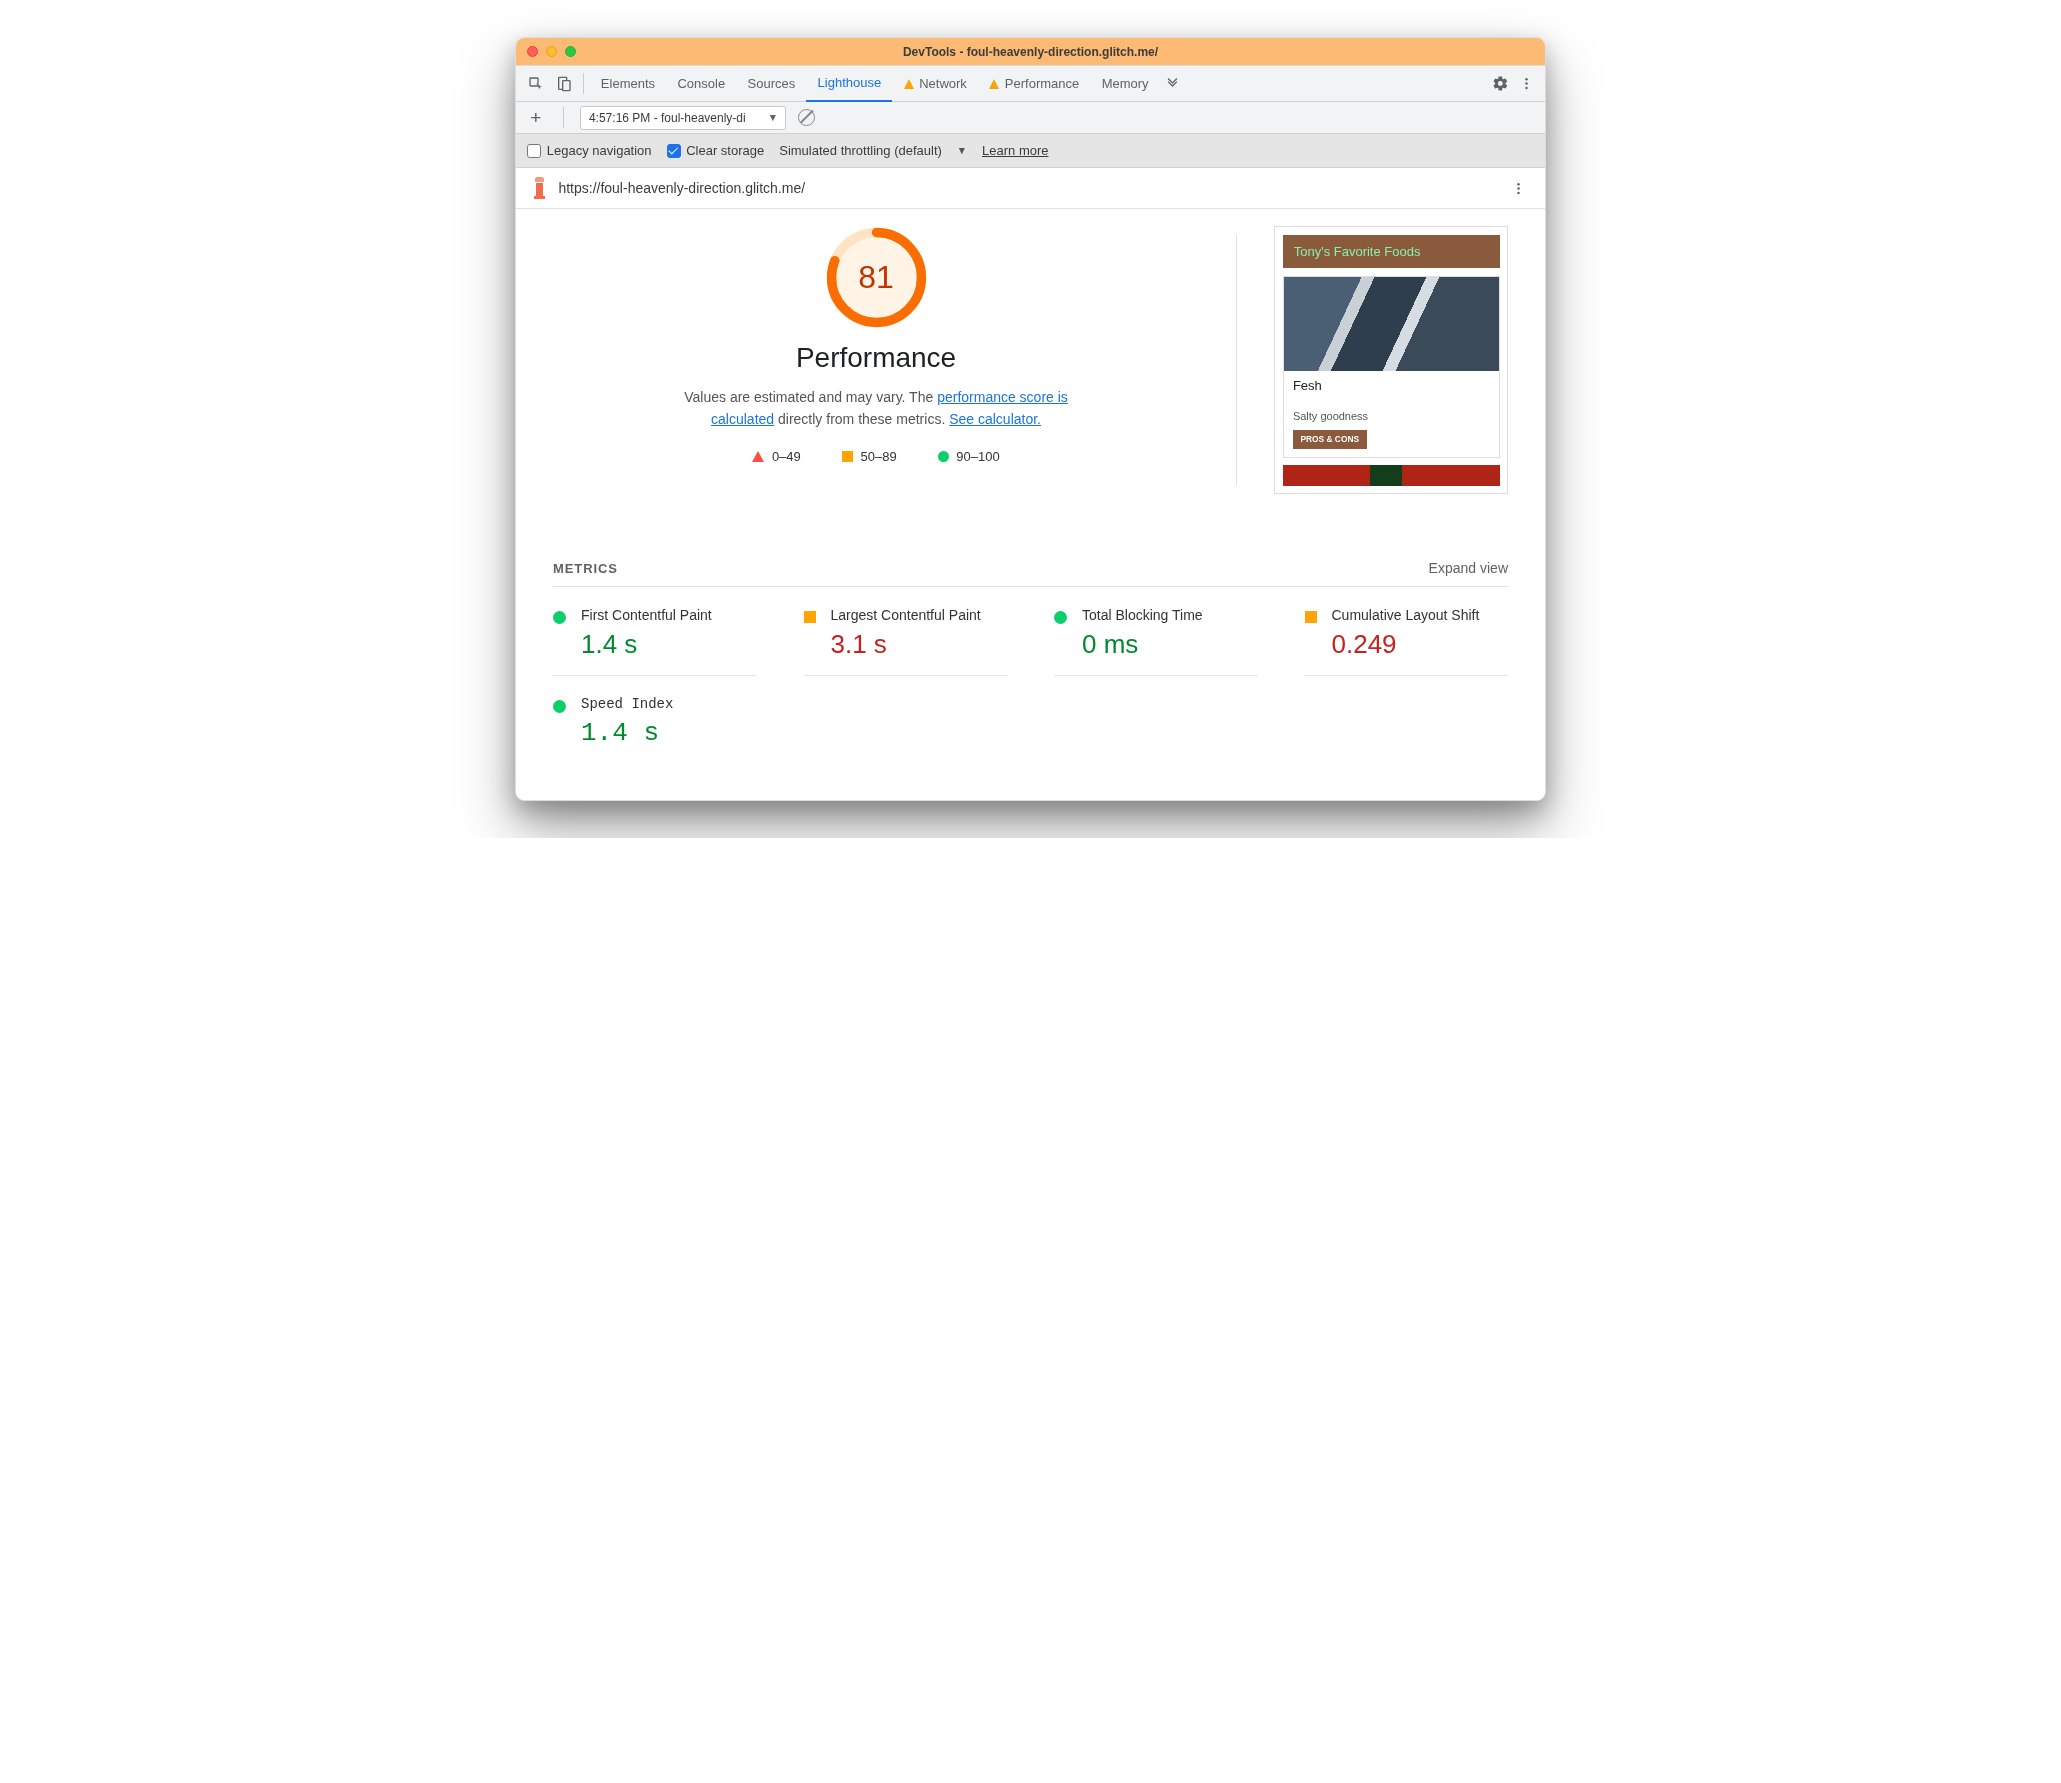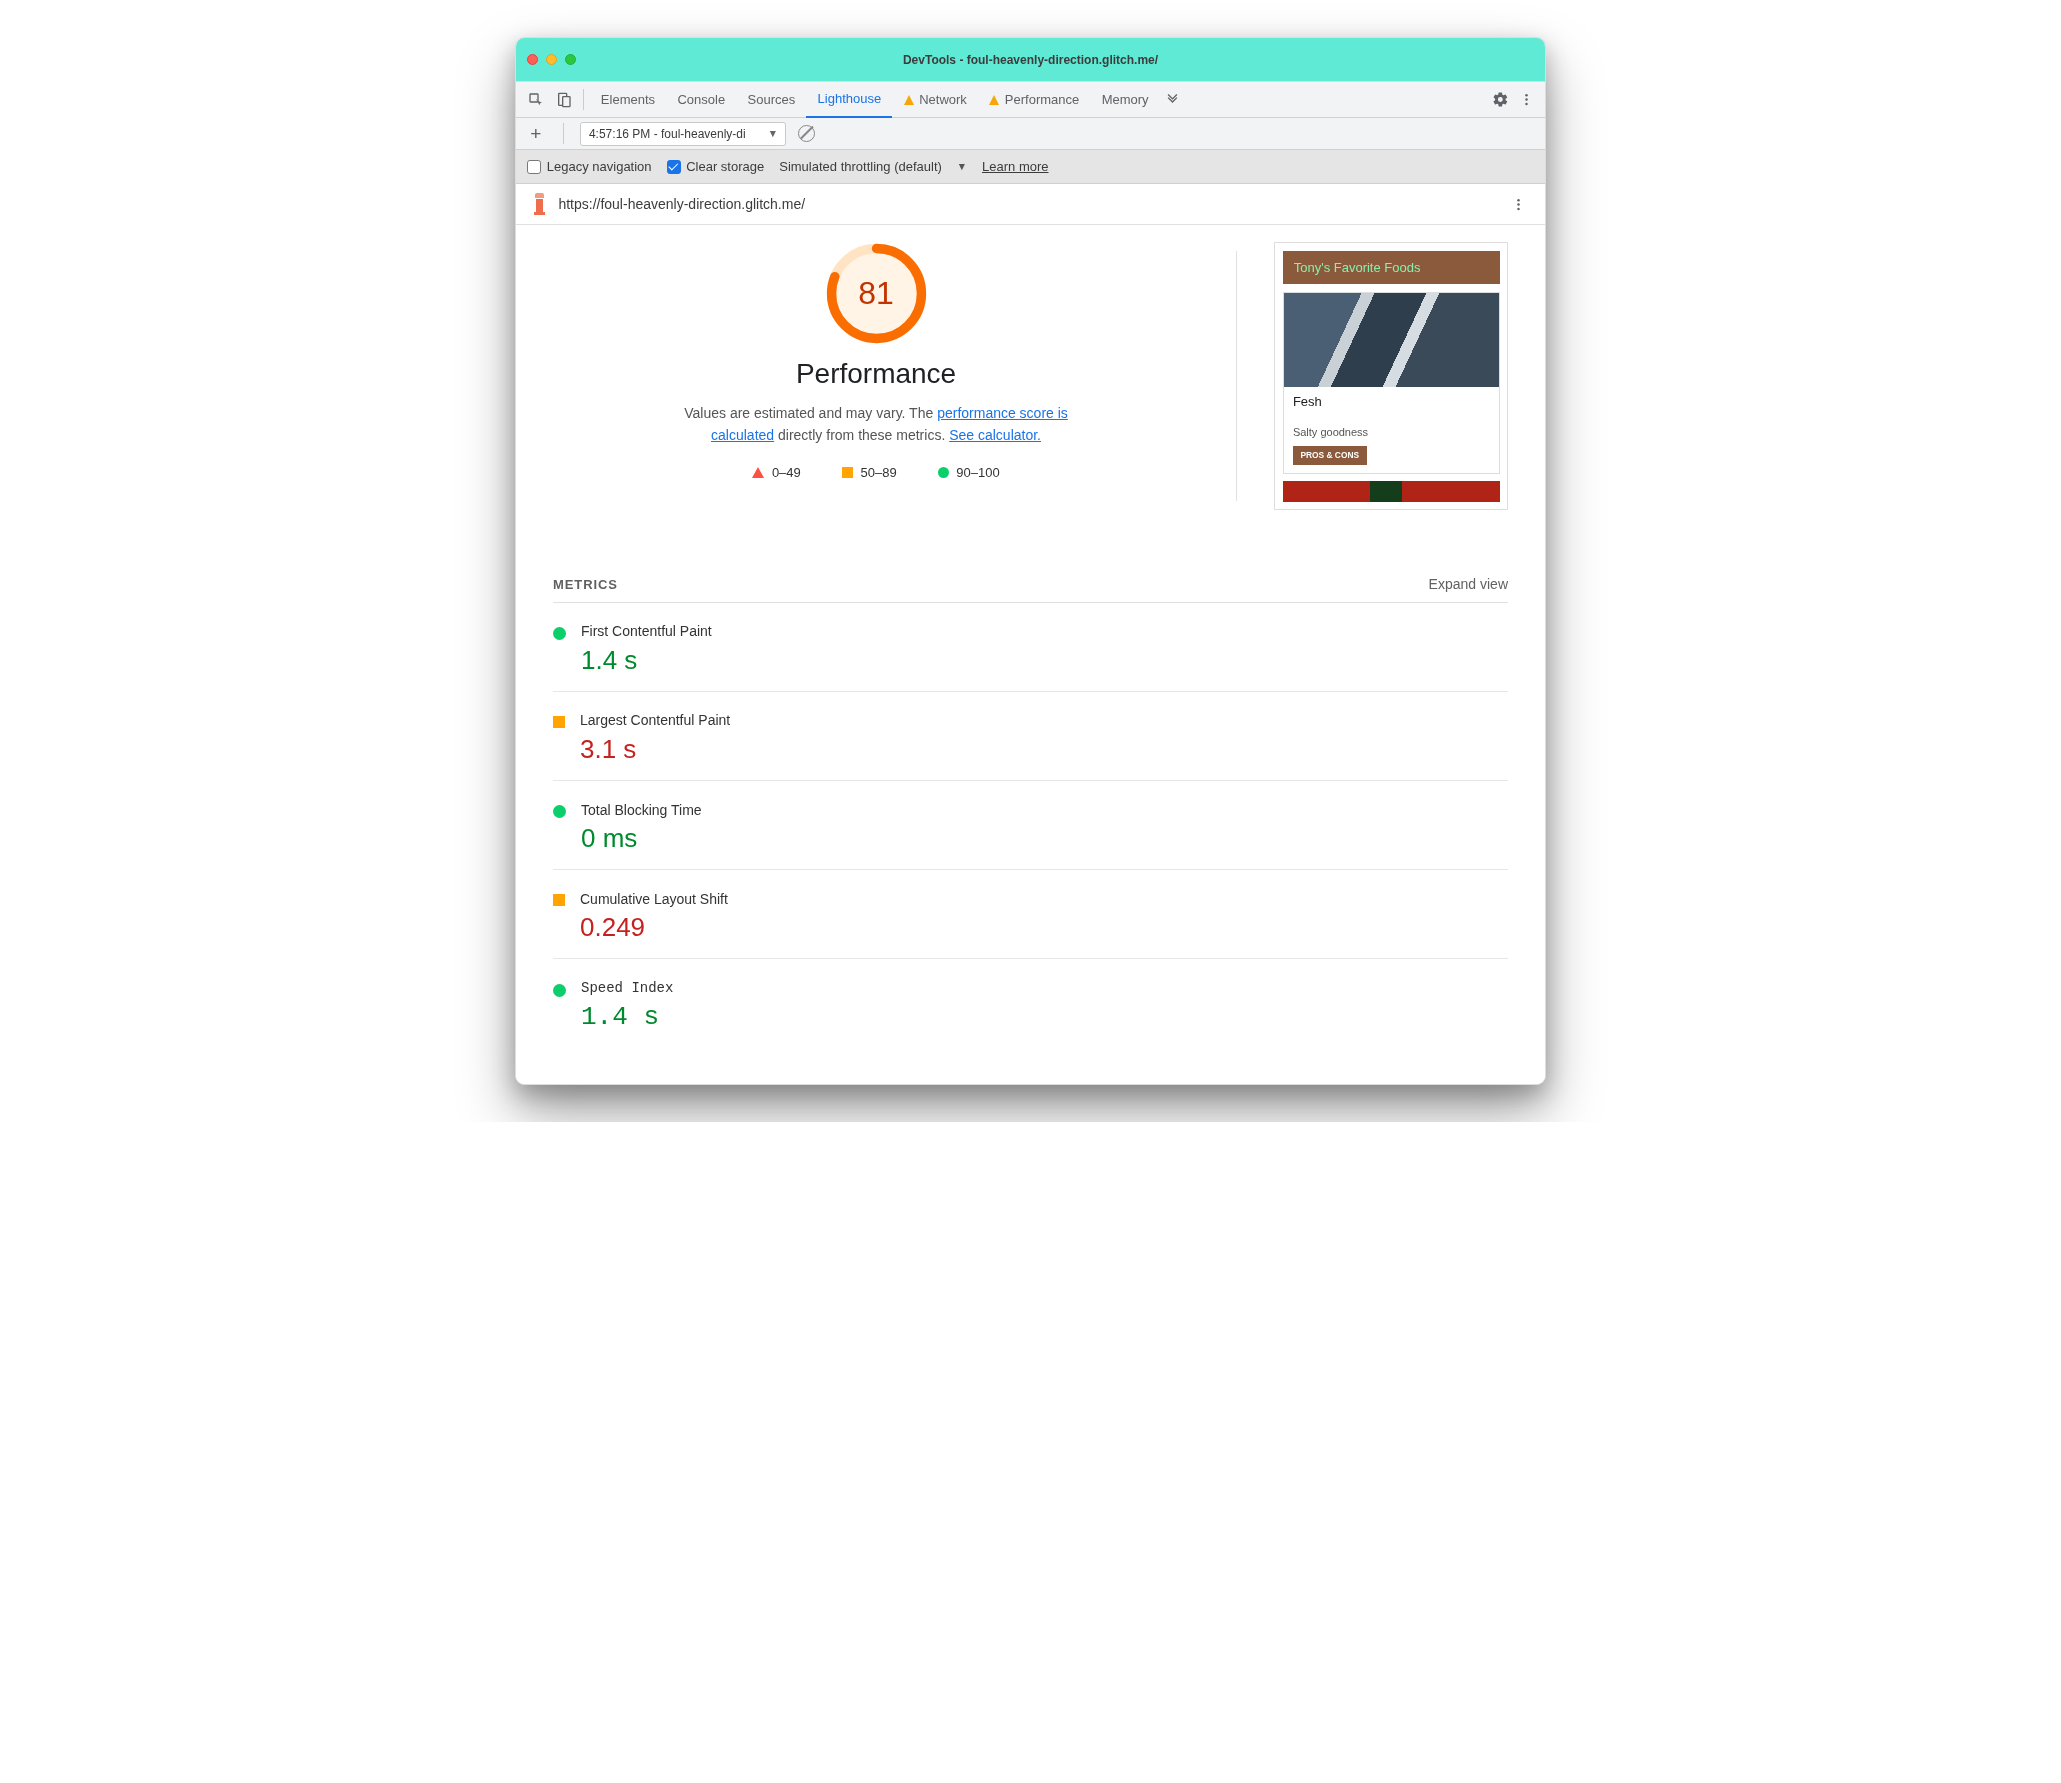--- a/index.html
+++ b/index.html
@@ -12,22 +12,22 @@
     width: 1031px;
     margin: 37px auto;
     border-radius: 9.4px;
     overflow: hidden;
     box-shadow: 0 28px 56px rgba(0,0,0,.35), 0 9.4px 23.4px rgba(0,0,0,.25);
     background: #fff;
     border: 0.9px solid #ddd;
   }
   
   .titlebar {
-    height: 44px;
-    background: #5eead4;
+    height: 28px;
+    background: #fdba74;
     display: flex;
     align-items: center;
     padding: 0 11.2px;
     position: relative;
     border-bottom: 0.9px solid #e2d9cf;
   }
   .traffic { display: flex; gap: 7.5px; }
   .dot { width: 11.2px; height: 11.2px; border-radius: 50%; }
   .dot.red { background: #ff5f57; border: 0.5px solid #e24640; }
   .dot.yellow { background: #febc2e; border: 0.5px solid #e1a325; }
@@ -162,21 +162,21 @@
     background: linear-gradient(90deg, #b02418 0%, #b02418 40%, #143d1b 40%, #143d1b 55%, #b02418 55%);
   }
   
   .metrics-head {
     display:flex; justify-content:space-between; align-items:center;
     margin-top: 66px; border-bottom:0.9px solid #e0e0e0; padding-bottom:9.4px;
   }
   .metrics-head .mh-title { font-size: 13px; letter-spacing: 0.9px; color:#616161; font-weight:600; }
   .expand { color:#616161; font-size:14px; cursor:pointer; }
   .metrics-grid {
-    display:grid; grid-template-columns: 1fr; column-gap: 47px;
+    display:grid; grid-template-columns: 1fr 1fr 1fr 1fr; column-gap: 47px;
   }
   .metric {
     border-bottom:0.9px solid #e6e6e6; padding: 20.6px 0 15px 0;
     display:flex; gap:15px;
   }
   .metric:last-child { border-bottom: none; font-family: Liberation Mono, monospace; }
   .m-icon { width:13px; height:13px; border-radius:50%; margin-top:3.7px; flex-shrink:0;}
   .m-icon.green { background:#0cce6b; }
   .m-icon.amber { width:12px; height:12px; background:#ffa400; border-radius:0; }
   .m-body { }

